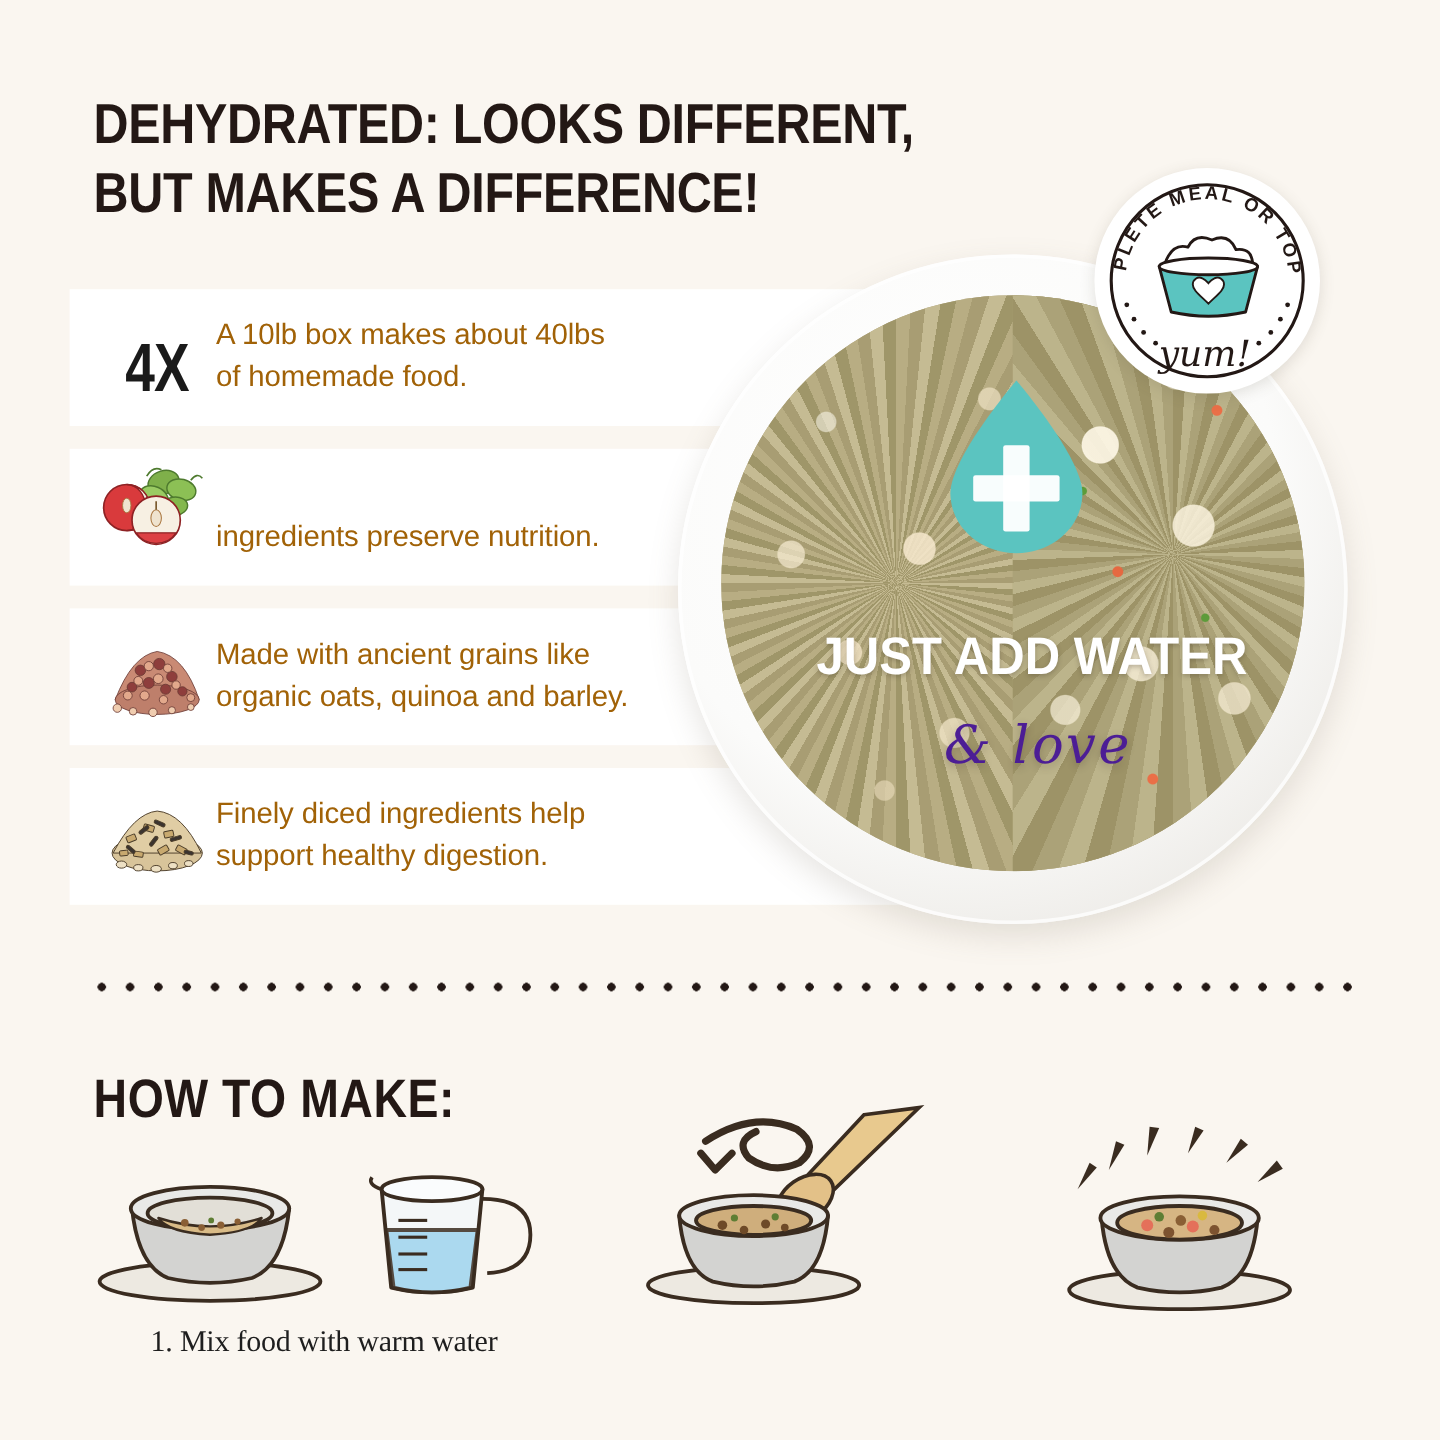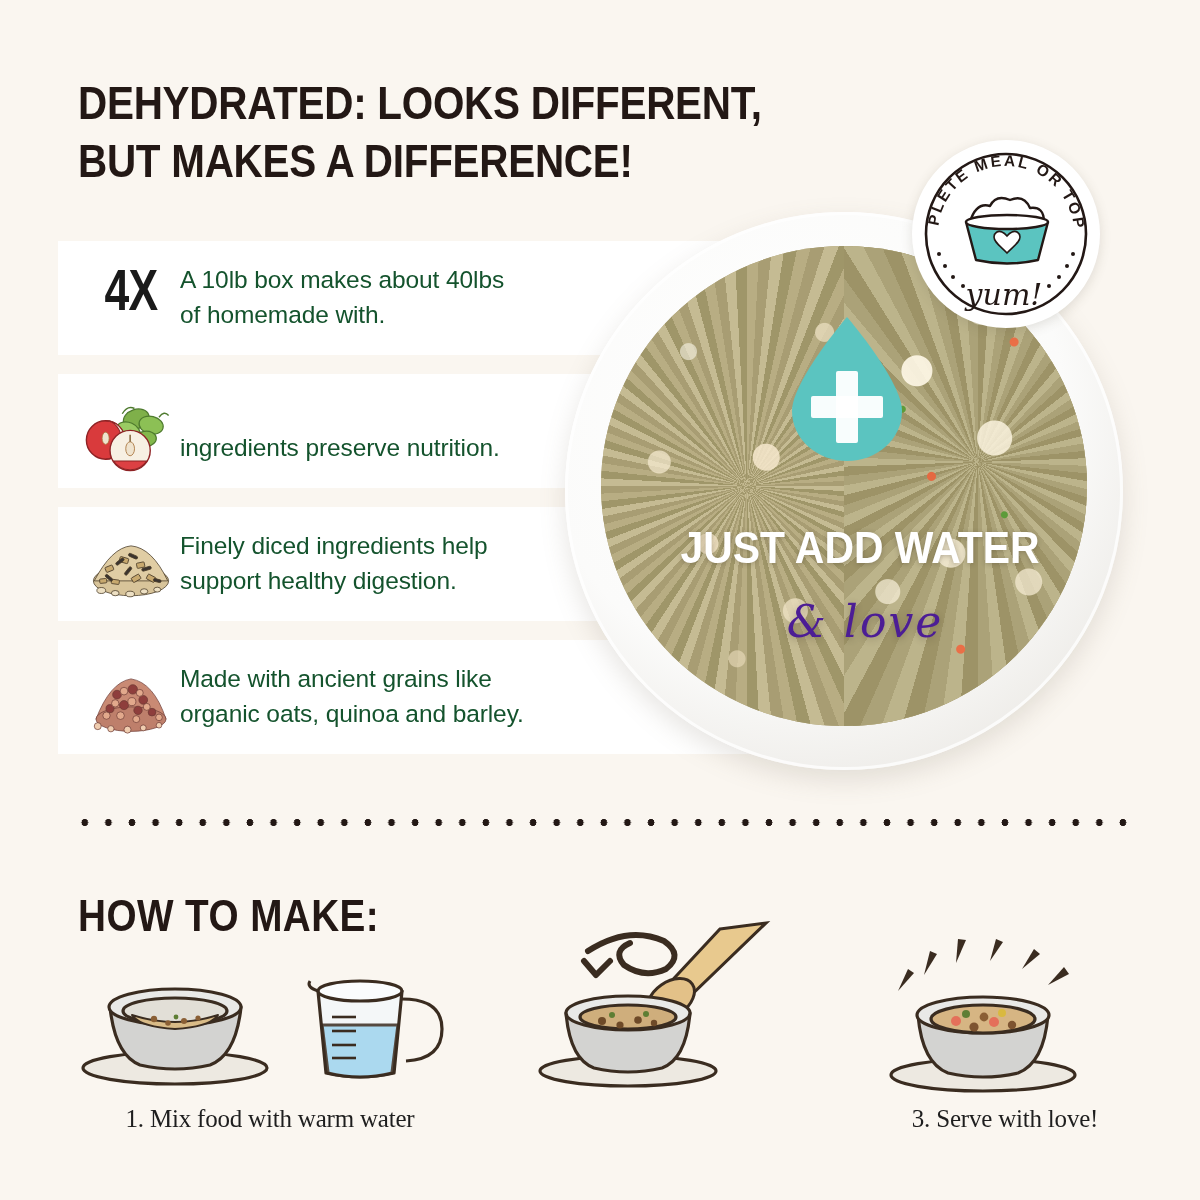--- a/index.html
+++ b/index.html
@@ -45,29 +45,29 @@
     align-items: center;
     margin-bottom: 19px;
   }
 
   .feature-icon {
     width: 122px;
     min-width: 122px;
     height: 83px;
     position: relative;
     display: flex;
-    align-items: flex-start;
+    align-items: flex-end;
     justify-content: center;
     padding-left: 24px;
   }
 
   .feature-text {
     font-size: 24.5px;
     line-height: 1.42;
-    color: #14532d;
+    color: #a16207;
     letter-spacing: -0.1px;
     padding-right: 12px;
     max-width: 420px;
   }
 
   .badge-4x {
     font-family: "Liberation Sans Narrow", "Liberation Sans", sans-serif;
     font-weight: 700;
     font-size: 57px;
     color: #1A1A1A;
@@ -236,21 +236,21 @@
   </h1>
 
   <div class="features">
 
     <div class="feature-row">
       <div class="feature-icon">
         <span class="badge-4x">4X</span>
       </div>
       <div class="feature-text">
         <span>A 10lb box makes about 40lbs</span><br>
-        <span>of homemade with.</span>
+        <span>of homemade food.</span>
       </div>
     </div>
 
     <div class="feature-row">
       <div class="feature-icon">
         <svg width="112" height="100" viewBox="0 0 112 100">
           <g>
             <ellipse cx="62" cy="26" rx="15" ry="11" fill="#7FB04A" stroke="#4E7A2E" stroke-width="1.4" transform="rotate(-18 62 26)"></ellipse>
             <ellipse cx="79" cy="33" rx="14" ry="10" fill="#8CC055" stroke="#4E7A2E" stroke-width="1.4" transform="rotate(14 79 33)"></ellipse>
             <ellipse cx="53" cy="40" rx="14" ry="10" fill="#9ACB63" stroke="#4E7A2E" stroke-width="1.4" transform="rotate(24 53 40)"></ellipse>
@@ -264,59 +264,20 @@
             <path d="M36 74 A23 23 0 0 0 74 74 Z" fill="#DC4043" stroke="#8E2224" stroke-width="1.2"></path>
             <ellipse cx="55" cy="60" rx="5" ry="8" fill="#EFE3CE" stroke="#A9763F" stroke-width="1"></ellipse>
             <path d="M55 52 L55 44" stroke="#7A5A2E" stroke-width="1.6"></path>
             <ellipse cx="27" cy="48" rx="4" ry="7" fill="#EFE3CE" stroke="#A9763F" stroke-width="0.9"></ellipse>
           </g>
         </svg>
       </div>
       <div class="feature-text">
         <br>
         <span>ingredients preserve nutrition.</span>
-      </div>
-    </div>
-
-    <div class="feature-row">
-      <div class="feature-icon">
-        <svg width="112" height="86" viewBox="0 0 112 86">
-          <g stroke="#4A3C28" stroke-width="0.9">
-            <ellipse cx="56" cy="60" rx="43" ry="17" fill="#D8C49A"></ellipse>
-            <path d="M14 60 Q34 22 56 20 Q80 22 98 60 Z" fill="#E0CDA4"></path>
-            <g fill="#C8A96F">
-              <rect x="26" y="45" width="9" height="6" rx="1" transform="rotate(-22 26 45)"></rect>
-              <rect x="44" y="32" width="10" height="6" rx="1" transform="rotate(16 44 32)"></rect>
-              <rect x="62" y="40" width="9" height="6" rx="1" transform="rotate(-12 62 40)"></rect>
-              <rect x="76" y="52" width="10" height="6" rx="1" transform="rotate(28 76 52)"></rect>
-              <rect x="34" y="58" width="9" height="5" rx="1" transform="rotate(8 34 58)"></rect>
-              <rect x="56" y="57" width="10" height="6" rx="1" transform="rotate(-30 56 57)"></rect>
-              <rect x="20" y="58" width="8" height="5" rx="1" transform="rotate(-6 20 58)"></rect>
-            </g>
-            <g fill="#3B3430">
-              <rect x="38" y="40" width="11" height="3.4" rx="1.6" transform="rotate(-38 38 40)"></rect>
-              <rect x="54" y="28" width="11" height="3.4" rx="1.6" transform="rotate(24 54 28)"></rect>
-              <rect x="68" y="46" width="11" height="3.4" rx="1.6" transform="rotate(-16 68 46)"></rect>
-              <rect x="28" y="52" width="10" height="3.2" rx="1.6" transform="rotate(40 28 52)"></rect>
-              <rect x="48" y="52" width="11" height="3.4" rx="1.6" transform="rotate(-52 48 52)"></rect>
-              <rect x="82" y="57" width="9" height="3.2" rx="1.6" transform="rotate(14 82 57)"></rect>
-            </g>
-            <g fill="#EDE0C4">
-              <ellipse cx="22" cy="71" rx="5" ry="3.4"></ellipse>
-              <ellipse cx="38" cy="74" rx="4.4" ry="3"></ellipse>
-              <ellipse cx="55" cy="75" rx="5" ry="3.2"></ellipse>
-              <ellipse cx="71" cy="72" rx="4.2" ry="3"></ellipse>
-              <ellipse cx="86" cy="70" rx="4" ry="2.8"></ellipse>
-            </g>
-          </g>
-        </svg>
-      </div>
-      <div class="feature-text">
-        <span>Finely diced ingredients help</span><br>
-        <span>support healthy digestion.</span>
       </div>
     </div>
 
     <div class="feature-row">
       <div class="feature-icon">
         <svg width="112" height="86" viewBox="0 0 112 86">
           <g stroke="#6B3A34" stroke-width="0.8">
             <path d="M16 66 Q32 24 56 20 Q82 24 96 66 Z" fill="#C98A74"></path>
             <ellipse cx="56" cy="66" rx="40" ry="14" fill="#BE7F6B"></ellipse>
             <g fill="#8E3E3C">
@@ -348,20 +309,59 @@
             </g>
           </g>
         </svg>
       </div>
       <div class="feature-text">
         <span>Made with ancient grains like</span><br>
         <span>organic oats, quinoa and barley.</span>
       </div>
     </div>
 
+    <div class="feature-row">
+      <div class="feature-icon">
+        <svg width="112" height="86" viewBox="0 0 112 86">
+          <g stroke="#4A3C28" stroke-width="0.9">
+            <ellipse cx="56" cy="60" rx="43" ry="17" fill="#D8C49A"></ellipse>
+            <path d="M14 60 Q34 22 56 20 Q80 22 98 60 Z" fill="#E0CDA4"></path>
+            <g fill="#C8A96F">
+              <rect x="26" y="45" width="9" height="6" rx="1" transform="rotate(-22 26 45)"></rect>
+              <rect x="44" y="32" width="10" height="6" rx="1" transform="rotate(16 44 32)"></rect>
+              <rect x="62" y="40" width="9" height="6" rx="1" transform="rotate(-12 62 40)"></rect>
+              <rect x="76" y="52" width="10" height="6" rx="1" transform="rotate(28 76 52)"></rect>
+              <rect x="34" y="58" width="9" height="5" rx="1" transform="rotate(8 34 58)"></rect>
+              <rect x="56" y="57" width="10" height="6" rx="1" transform="rotate(-30 56 57)"></rect>
+              <rect x="20" y="58" width="8" height="5" rx="1" transform="rotate(-6 20 58)"></rect>
+            </g>
+            <g fill="#3B3430">
+              <rect x="38" y="40" width="11" height="3.4" rx="1.6" transform="rotate(-38 38 40)"></rect>
+              <rect x="54" y="28" width="11" height="3.4" rx="1.6" transform="rotate(24 54 28)"></rect>
+              <rect x="68" y="46" width="11" height="3.4" rx="1.6" transform="rotate(-16 68 46)"></rect>
+              <rect x="28" y="52" width="10" height="3.2" rx="1.6" transform="rotate(40 28 52)"></rect>
+              <rect x="48" y="52" width="11" height="3.4" rx="1.6" transform="rotate(-52 48 52)"></rect>
+              <rect x="82" y="57" width="9" height="3.2" rx="1.6" transform="rotate(14 82 57)"></rect>
+            </g>
+            <g fill="#EDE0C4">
+              <ellipse cx="22" cy="71" rx="5" ry="3.4"></ellipse>
+              <ellipse cx="38" cy="74" rx="4.4" ry="3"></ellipse>
+              <ellipse cx="55" cy="75" rx="5" ry="3.2"></ellipse>
+              <ellipse cx="71" cy="72" rx="4.2" ry="3"></ellipse>
+              <ellipse cx="86" cy="70" rx="4" ry="2.8"></ellipse>
+            </g>
+          </g>
+        </svg>
+      </div>
+      <div class="feature-text">
+        <span>Finely diced ingredients help</span><br>
+        <span>support healthy digestion.</span>
+      </div>
+    </div>
+
   </div>
 
   <div class="bowl-wrap">
     <div class="bowl-outer"></div>
     <div class="bowl-inner">
       <div class="food-dry"></div>
       <div class="food-wet"></div>
     </div>
     <div class="bowl-rim-hl"></div>
   </div>
@@ -507,18 +507,17 @@
             <circle cx="116" cy="86" r="5" fill="#E4705A"></circle>
             <circle cx="134" cy="92" r="4.6" fill="#7D5330"></circle>
             <circle cx="154" cy="87" r="5" fill="#E4705A"></circle>
             <circle cx="172" cy="90" r="4.2" fill="#7D5330"></circle>
             <circle cx="126" cy="79" r="4" fill="#5E7E34"></circle>
             <circle cx="162" cy="78" r="4" fill="#D9B93F"></circle>
             <circle cx="144" cy="82" r="4.4" fill="#8A5F35"></circle>
           </g>
         </svg>
       </div>
-      <div class="step-caption" style="top:170px">3. Serve with love!</div>
     </div>
 
   </div>
 
 </div>
 
 </body></html>

